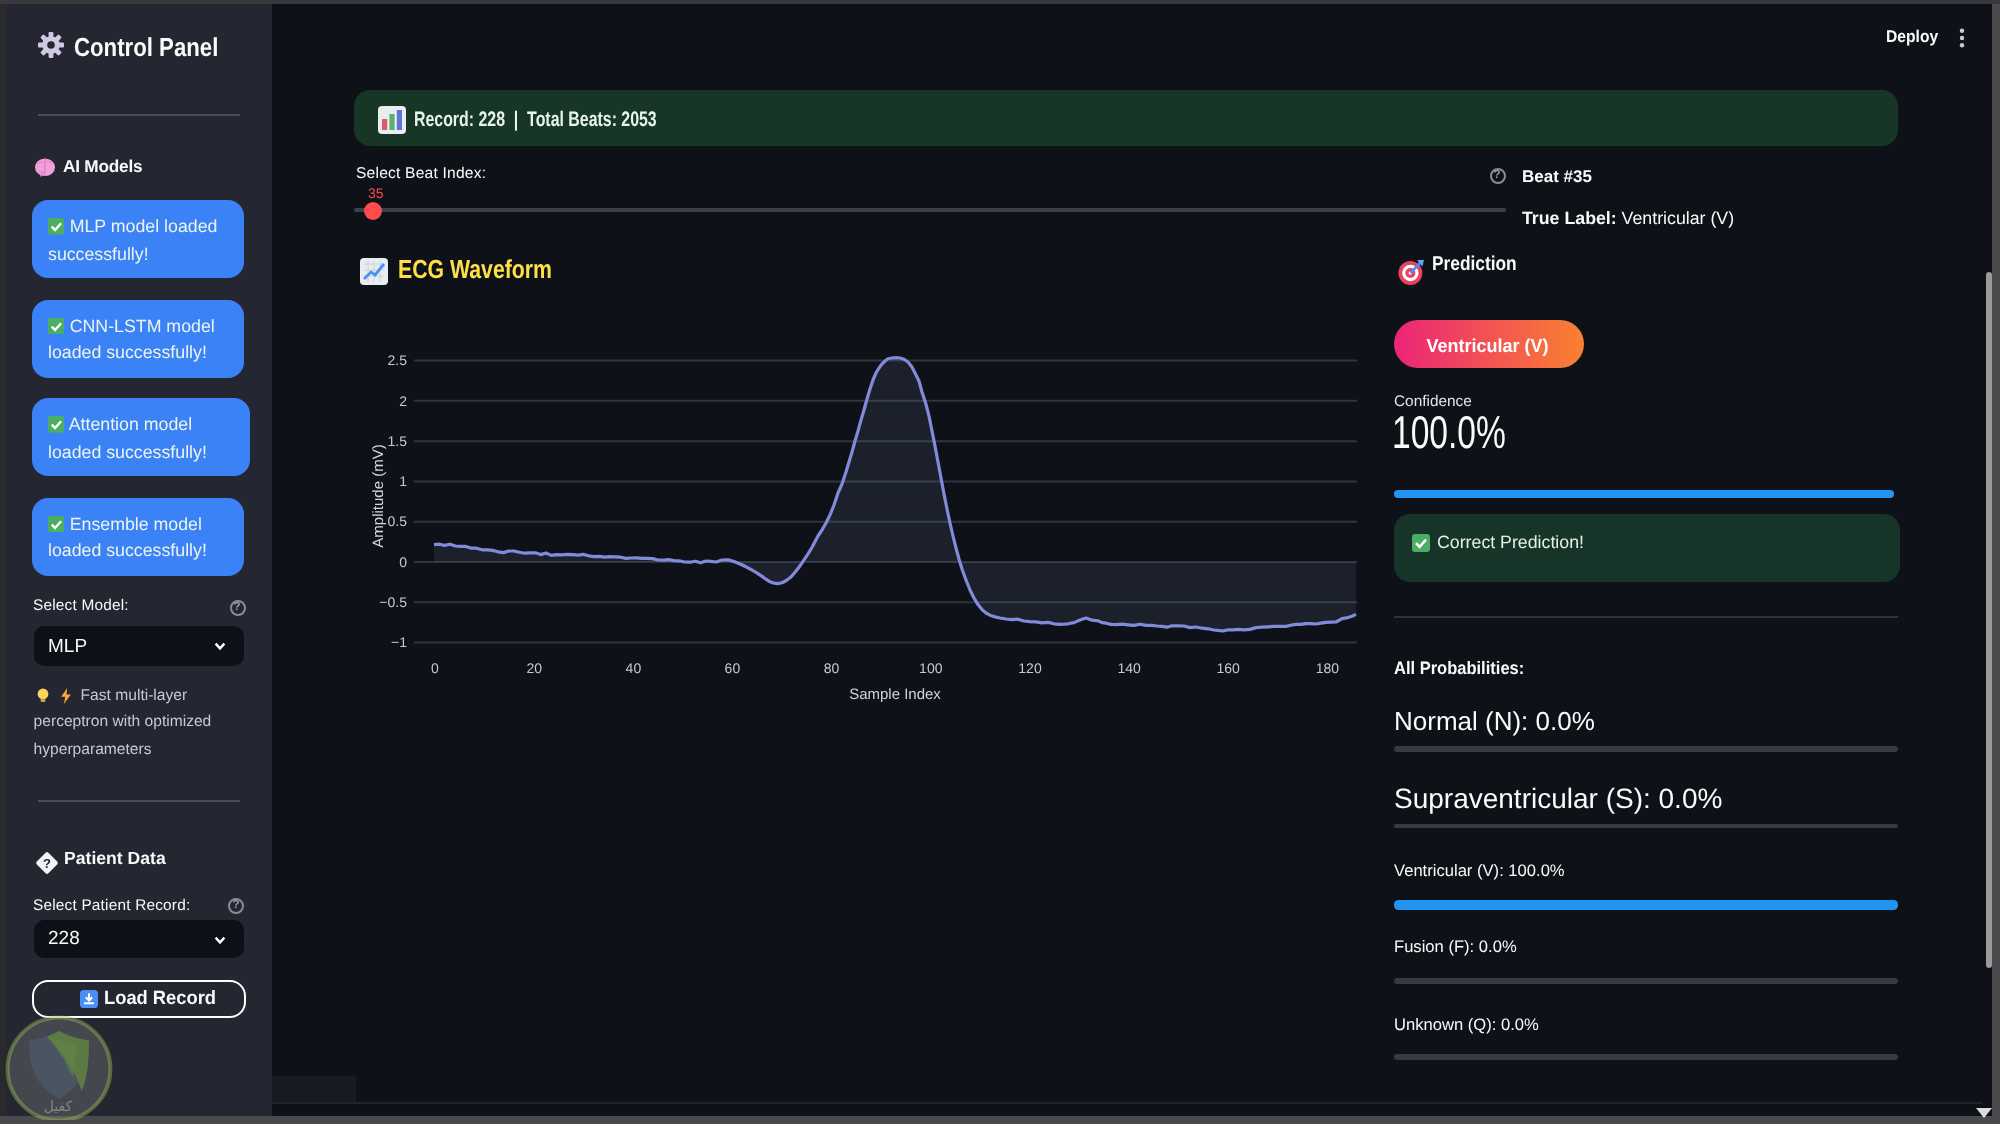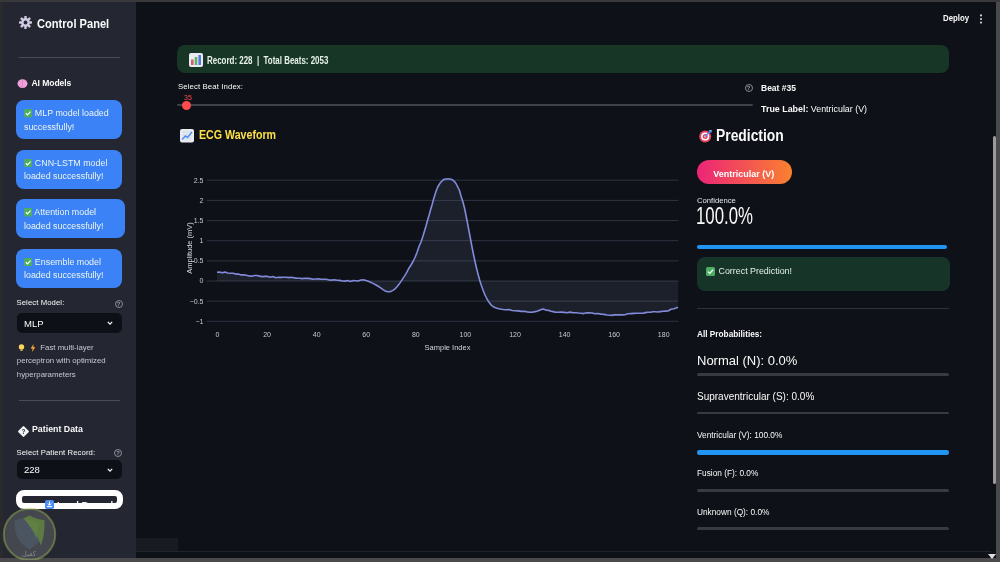--- a/index.html
+++ b/index.html
@@ -92,21 +92,21 @@
 <div class="ab" style="left:32px;top:424px;font-weight:700;font-size:8.8px;color:#fafafa">Patient Data</div>
 <div class="ab lbl" style="left:16.5px;top:447.5px">Select Patient Record:</div>
 <div class="ab help" style="left:114px;top:449px">?</div>
 <div class="ab sel" style="left:16.5px;top:459.8px">
     <span style="position:absolute;left:7.5px;top:4.5px;font-size:9.5px">228</span>
     <svg class="chev" style="position:absolute;right:9px;top:7px" viewBox="0 0 6 6">
       <path d="M0.8 1.8 L3 4.2 L5.2 1.8" stroke="#fafafa" stroke-width="1.2" fill="none"></path>
     </svg>
   </div>
 
-<div class="ab" style="left:16px;top:489.5px;width:106.5px;height:19.5px;border:6px solid #ffffff;border-radius:8px">
+<div class="ab" style="left:16px;top:489.5px;width:106.5px;height:19.5px;border:1px solid #ffffff;border-radius:8px">
 <svg style="position:absolute;left:22.5px;top:4.5px" width="9" height="9" viewBox="0 0 9 9">
       <rect width="9" height="9" rx="1.8" fill="#4b8ef7"></rect>
       <path d="M4.5 1.6 V5 M2.9 3.6 L4.5 5.3 L6.1 3.6 M2 6.6 H7" stroke="#fff" stroke-width="1" fill="none"></path>
     </svg>
 <span style="position:absolute;left:35px;top:3.5px;font-weight:700;font-size:9.6px;color:#fafafa;transform:scaleX(.955);transform-origin:left center;display:inline-block">Load Record</span>
   </div>
 
 <svg class="ab" style="left:1px;top:506px" width="60" height="54" viewBox="0 0 60 54">
 <circle cx="28.5" cy="28.5" r="25.7" fill="rgba(150,156,150,0.28)" stroke="rgba(158,186,86,0.45)" stroke-width="2"></circle>
 <g opacity="0.75">
@@ -194,36 +194,36 @@
 </svg>
 
 <svg class="ab" style="left:698.5px;top:128.5px" width="13.5" height="14" viewBox="0 0 13.5 14">
     <circle cx="6.2" cy="7.5" r="6" fill="#e8425f"></circle>
     <circle cx="6.2" cy="7.5" r="4.1" fill="#fff"></circle>
     <circle cx="6.2" cy="7.5" r="2.5" fill="#e8425f"></circle>
     <circle cx="6.2" cy="7.5" r="0.9" fill="#fff"></circle>
     <path d="M6.2 7.5 L11 2.5" stroke="#4b8ef7" stroke-width="1.3"></path>
     <path d="M9.5 1 L13 1 L12.2 4.2 Z" fill="#62a7f8"></path>
   </svg>
-<div class="ab" style="left:716px;top:126.5px;font-weight:700;font-size:16px;color:#fafafa"><span class="sx" style="transform:scaleX(.866)">Prediction</span></div>
+<div class="ab" style="left:716px;top:126.5px;font-weight:700;font-size:10px;color:#fafafa"><span class="sx" style="transform:scaleX(.866)">Prediction</span></div>
 <div class="ab" style="left:696.5px;top:159.8px;width:95.5px;height:24.6px;border-radius:12.3px;background:linear-gradient(90deg,#ec2478,#f9812f);text-align:center;line-height:24.6px"><span class="sx" style="transform:scaleX(.96);transform-origin:center;font-weight:700;font-size:9.4px;color:#fff">Ventricular (V)</span></div>
 <div class="ab" style="left:697px;top:195.8px;font-size:7.7px;color:#e3e6ea">Confidence</div>
 <div class="ab" style="left:696px;top:202.5px;font-size:23px;color:#fafafa"><span class="sx" style="transform:scaleX(.73)">100.0%</span></div>
 <div class="ab" style="left:697px;top:244.8px;width:250px;height:3.8px;background:#2095f3;border-radius:2px"></div>
 <div class="ab" style="left:697px;top:257px;width:252.5px;height:33.5px;background:#173428;border-radius:8px"></div>
 <svg class="ab" style="left:705.5px;top:266.5px" width="9" height="9" viewBox="0 0 9 9">
     <rect width="9" height="9" rx="1.6" fill="#4cae62"></rect>
     <path d="M2 4.6 L3.8 6.4 L7 2.8" stroke="#fff" stroke-width="1.3" fill="none"></path>
   </svg>
 <div class="ab" style="left:718.5px;top:266px;font-size:8.9px;color:#e4f1e8">Correct Prediction!</div>
 <div class="ab" style="left:697px;top:307.5px;width:252px;height:1px;background:#2e323a"></div>
 <div class="ab" style="left:697px;top:328.5px;font-weight:700;font-size:9px;color:#fafafa"><span class="sx" style="transform:scaleX(.917)">All Probabilities:</span></div>
 <div class="ab" style="left:697px;top:352.5px;font-size:13px;color:#fafafa">Normal (N): 0.0%</div>
 <div class="ab track" style="left:697px;top:373px"></div>
-<div class="ab" style="left:697px;top:391px;font-size:10px;color:#fafafa">Supraventricular (S): 0.0%</div>
+<div class="ab" style="left:697px;top:391px;font-size:14px;color:#fafafa">Supraventricular (S): 0.0%</div>
 <div class="ab track" style="left:697px;top:411.6px"></div>
 <div class="ab" style="left:697px;top:429.5px;font-size:8.3px;color:#fafafa">Ventricular (V): 100.0%</div>
 <div class="ab" style="left:697px;top:450.2px;width:251.5px;height:4.4px;background:#2095f3;border-radius:2.2px"></div>
 <div class="ab" style="left:697px;top:468px;font-size:8.3px;color:#fafafa">Fusion (F): 0.0%</div>
 <div class="ab track" style="left:697px;top:488.8px"></div>
 <div class="ab" style="left:697px;top:506.5px;font-size:8.3px;color:#fafafa">Unknown (Q): 0.0%</div>
 <div class="ab track" style="left:697px;top:527.4px"></div>
 
 <div class="ab" style="left:135.5px;top:538px;width:42px;height:13px;background:#181b21"></div>
 <div class="ab" style="left:135.5px;top:551px;width:855px;height:1px;background:#1f232b"></div>

